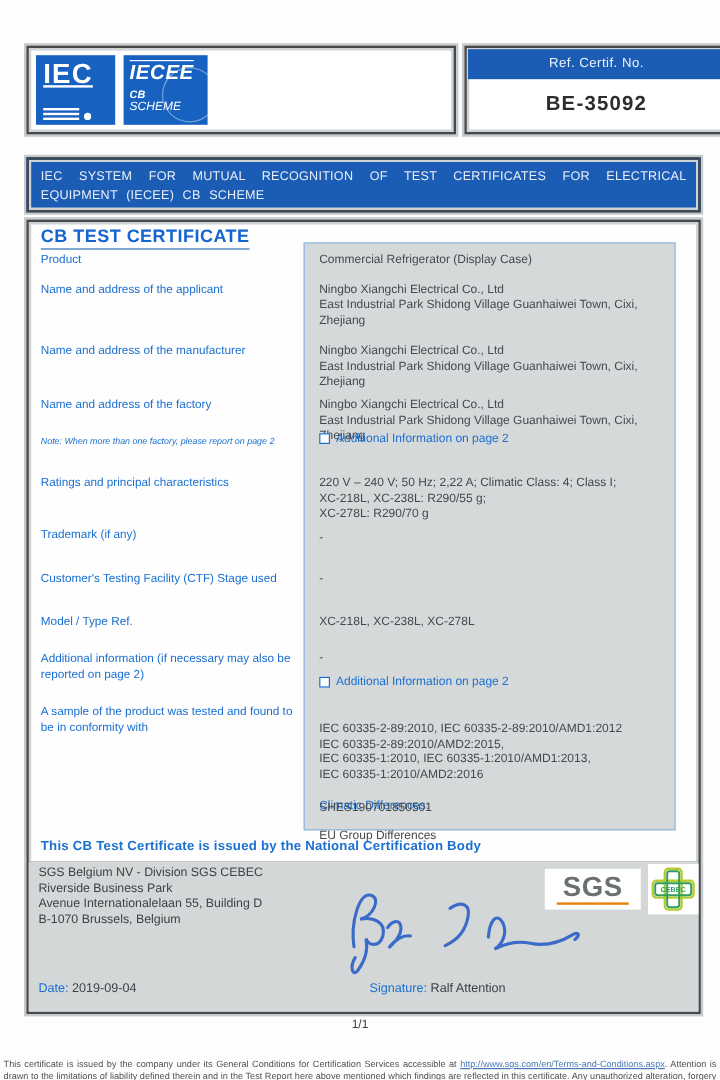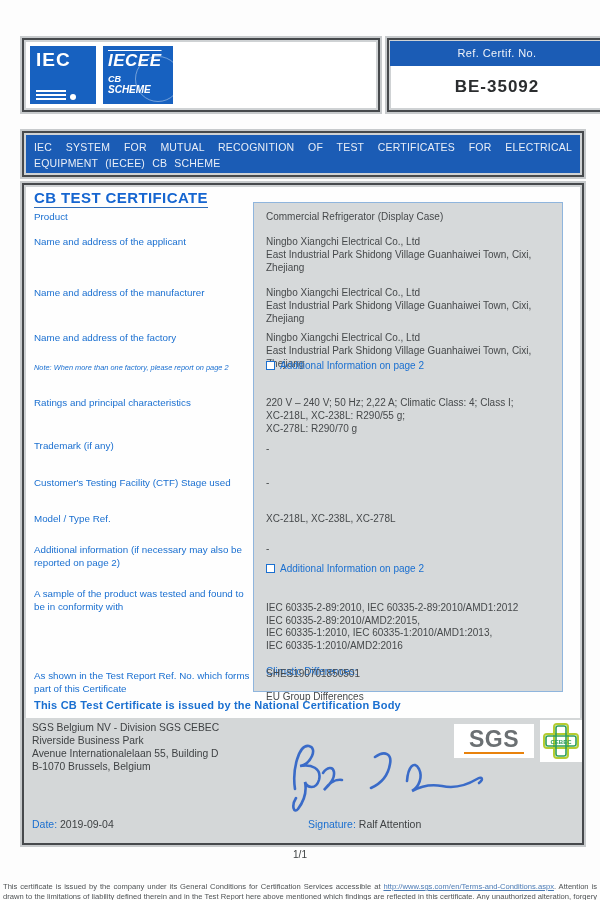--- a/index.html
+++ b/index.html
@@ -10,30 +10,30 @@
   .frame {
     position:absolute;
     border:2px solid #46494c;
     box-shadow: 0 0 0 2px #c7cacc, inset 0 0 0 2px #cfd2d4;
     background:#fff;
   }
 
   
   .logo-box { left:22px; top:38px; width:358px; height:74px; display:flex; align-items:center; padding:6px; gap:7px; }
   .iec-logo { width:66px; height:58px; background:#1761c0; color:#fff; padding:5px 6px 4px; display:flex; flex-direction:column; justify-content:space-between; }
-  .iec-word { font-size:19px; font-weight:bold; letter-spacing:1px; line-height:0.9; }
+  .iec-word { font-size:23px; font-weight:bold; letter-spacing:1px; line-height:0.9;text-decoration:underline; }
   .iec-under { display:flex; align-items:flex-end; gap:4px; }
   .iec-bars { display:flex; flex-direction:column; gap:2px; }
   .iec-bars i { display:block; width:30px; height:2px; background:#fff; }
   .iec-dot { width:6px; height:6px; border-radius:50%; background:#fff; }
   .iecee-logo { position:relative; width:70px; height:58px; background:#1761c0; color:#fff; padding:6px 5px 4px; font-style:italic; overflow:hidden; }
   .iecee-logo::after { content:""; position:absolute; right:-8px; top:10px; width:44px; height:44px; border-radius:50%; border:1px solid rgba(255,255,255,.4); }
   .iecee-word { font-size:17px; font-weight:bold; letter-spacing:0.5px; line-height:1; text-decoration:overline; }
   .iecee-cb { font-size:9px; font-weight:bold; margin-top:6px; line-height:1; }
-  .iecee-scheme { font-size:10px; font-weight:bold; line-height:1.1; }
+  .iecee-scheme { font-size:10px; font-weight:normal; line-height:1.1; }
 
   .ref-box { left:387px; top:38px; width:220px; height:74px; padding:1px; }
   .ref-label { background:#1b5cb5; color:#eef2f9; font-size:11px; text-align:center; padding:6px 0 7px; letter-spacing:0.4px; }
   .ref-value { text-align:center; font-size:17px; font-weight:bold; color:#2b2d2f; letter-spacing:1px; padding-top:11px; }
 
   
   .banner { left:22px; top:131px; width:562px; height:46px; background:#1b5cb5; color:#e9eef7;
             font-size:10.5px; line-height:1.55; padding:6px 10px; text-align:justify;
             letter-spacing:0.2px; word-spacing:4px; }
 
@@ -125,21 +125,20 @@
     <div class="lbl" style="top:51px">Name and address of the applicant</div>
     <div class="lbl" style="top:102px">Name and address of the manufacturer</div>
     <div class="lbl" style="top:147px">Name and address of the factory</div>
     <div class="note">Note: When more than one factory, please report on page 2</div>
     <div class="lbl" style="top:212px">Ratings and principal characteristics</div>
     <div class="lbl" style="top:255px">Trademark (if any)</div>
     <div class="lbl" style="top:292px">Customer's Testing Facility (CTF) Stage used</div>
     <div class="lbl" style="top:328px">Model / Type Ref.</div>
     <div class="lbl" style="top:359px">Additional information (if necessary may also be reported on page 2)</div>
     <div class="lbl" style="top:403px">A sample of the product was tested and found to be in conformity with</div>
-    <div class="lbl" style="top:485px">As shown in the Test Report Ref. No. which forms part of this Certificate</div>
 
     <div class="val" style="top:26px">Commercial Refrigerator (Display Case)</div>
     <div class="val" style="top:51px">Ningbo Xiangchi Electrical Co., Ltd
 East Industrial Park Shidong Village Guanhaiwei Town, Cixi,
 Zhejiang</div>
     <div class="val" style="top:102px">Ningbo Xiangchi Electrical Co., Ltd
 East Industrial Park Shidong Village Guanhaiwei Town, Cixi,
 Zhejiang</div>
     <div class="val" style="top:147px">Ningbo Xiangchi Electrical Co., Ltd
 East Industrial Park Shidong Village Guanhaiwei Town, Cixi,

